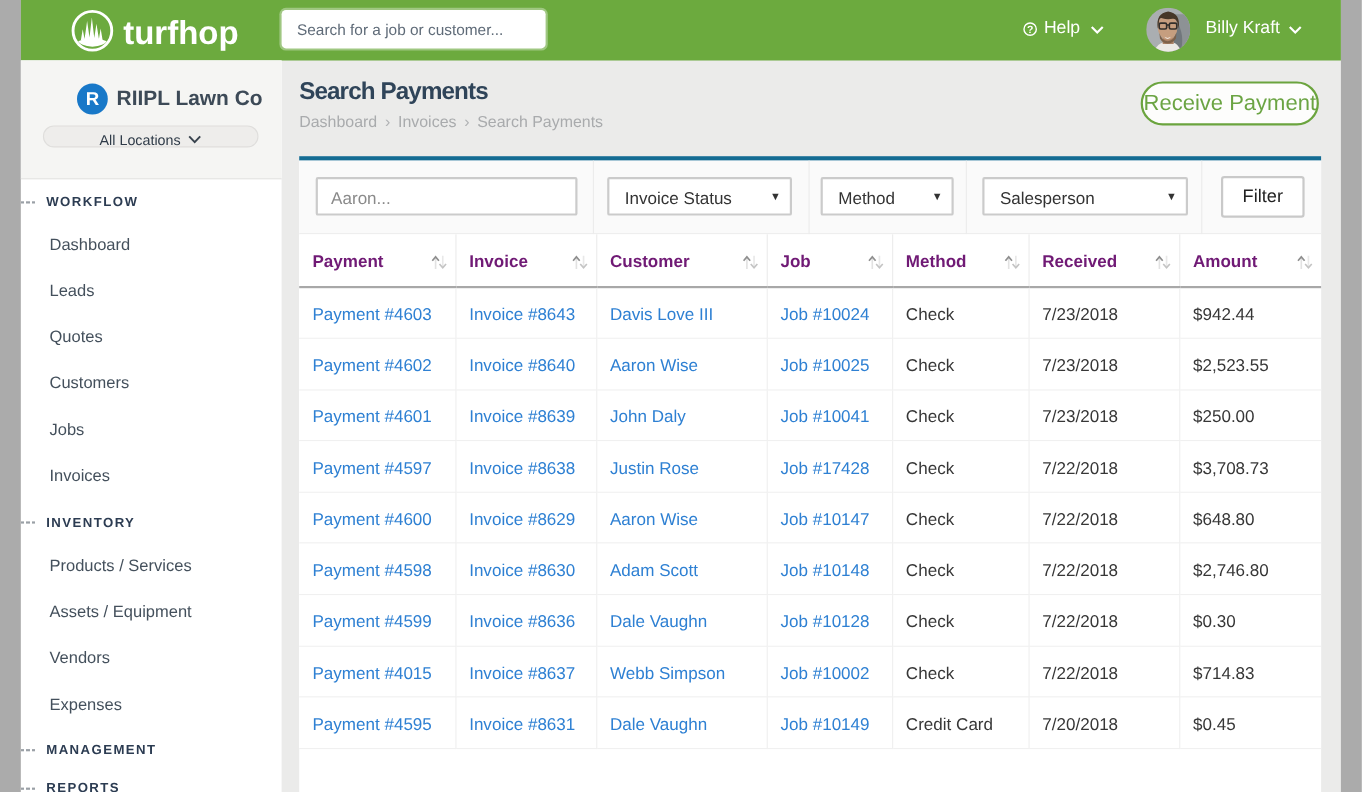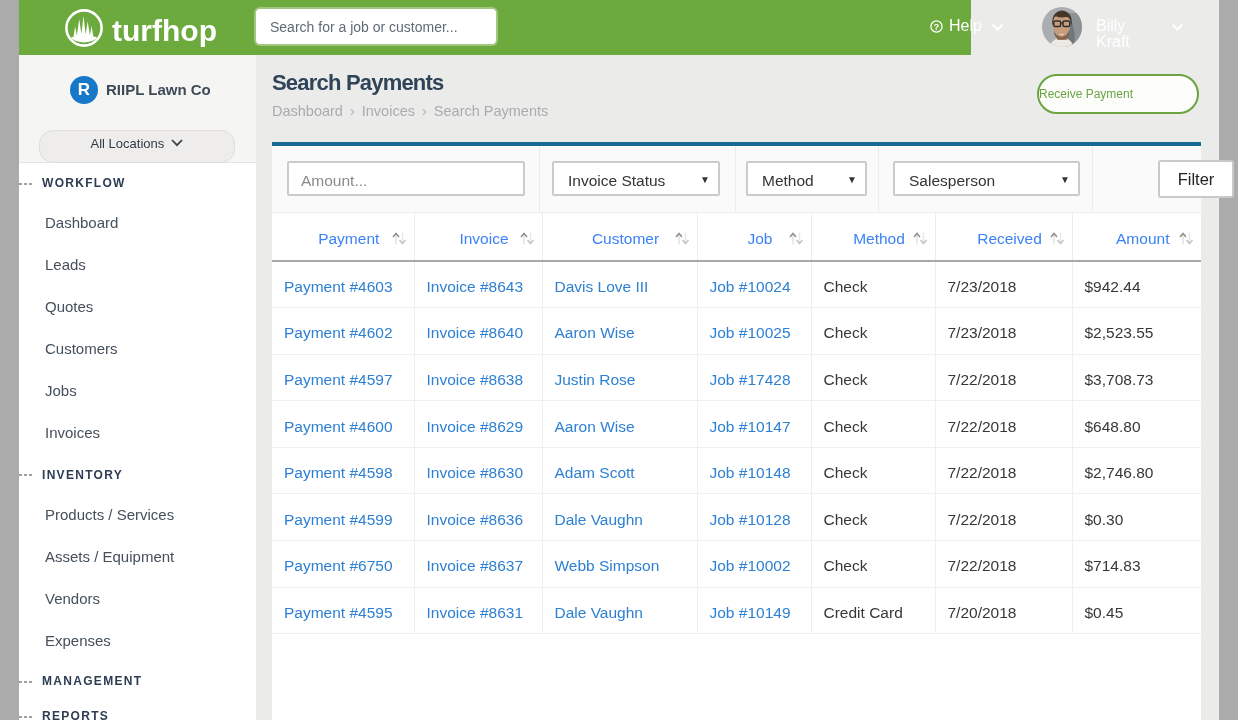--- a/index.html
+++ b/index.html
@@ -2,54 +2,54 @@
 <html><head>
 <meta charset="utf-8">
 <style>
   * { margin:0; padding:0; box-sizing:border-box; }
   html,body { width:1238px; height:720px; overflow:hidden; }
   body { background:#ababab; font-family:"Liberation Sans", sans-serif; }
   #frame { position:absolute; left:19px; top:0; width:1200px; height:720px; background:#ebebea; }
   .abs { position:absolute; }
 
   
-  #nav { position:absolute; left:0; top:0; width:952px; height:55px; background:#6caa3e; }
+  #nav { position:absolute; left:0; top:0; width:1200px; height:55px; background:#6caa3e; }
   #logotext { position:absolute; left:93px; top:17px; color:#fff; font-size:30px; line-height:28px; letter-spacing:0px; font-weight:bold; }
   #navsearch { position:absolute; left:237px; top:9px; width:240px; height:35px; background:#fff; border-radius:4px; box-shadow:0 0 0 2px rgba(255,255,255,0.35); }
   #navsearch span { position:absolute; left:14px; top:10px; font-size:14px; color:#5f6b78;text-align:center; }
   .navitem { position:absolute; color:#fff; font-size:16px; top:18px; line-height:16px; }
 
   
   #sidebar { position:absolute; left:0; top:55px; width:237px; height:665px; background:#fff; }
   #sidehead { position:absolute; left:0; top:0; width:237px; height:108px; background:#f5f5f3; border-bottom:1px solid #e4e4e2; }
   #bluecircle { position:absolute; left:51px; top:21px; width:28px; height:28px; border-radius:50%; background:#1878c8; color:#fff; font-size:17px; font-weight:bold; text-align:center; line-height:28px; }
-  #companyname { position:absolute; left:87px; top:26.5px; font-size:15px; line-height:15px; font-weight:bold; color:#3d4a57; }
-  #locpill { position:absolute; left:20px; top:75px; width:196px; height:33px; border-radius:14px; background:#eeedeb; border:1px solid #dfdedc; color:#2f3b48; font-size:13px; text-align:center; line-height:25px; }
+  #companyname { position:absolute; left:87px; top:26.5px; font-size:19px; line-height:15px; font-weight:bold; color:#3d4a57; }
+  #locpill { position:absolute; left:20px; top:59px; width:196px; height:20px; border-radius:14px; background:#eeedeb; border:1px solid #dfdedc; color:#2f3b48; font-size:13px; text-align:center; line-height:25px; }
   .sechead { position:absolute; left:23px; font-size:12px; font-weight:bold; letter-spacing:1.3px; color:#2c3c52; line-height:12px; }
   .dash { position:absolute; left:0; width:14px; height:2px; background:repeating-linear-gradient(90deg,#9aa0a6 0 3px,rgba(0,0,0,0) 3px 5px); }
   .mitem { position:absolute; left:26px; font-size:15px; color:#44505c; line-height:15px; }
   #pagetitle { position:absolute; left:253px; top:71.5px; font-size:22px; line-height:22px; letter-spacing:-0.8px; font-weight:bold; color:#2f4459; }
   #crumbs { position:absolute; left:253px; top:104px; font-size:14.5px; line-height:14.5px; color:#a9abad; }
   #crumbs .sep { color:#b0b2b4; padding:0 7px; }
-  #rcv { position:absolute; left:1018px; top:74px; width:162px; height:40px; border:2px solid #6ba43e; border-radius:20px; background:#fdfdfc; color:#6ba443; font-size:12px; text-align:left; line-height:36px; }
+  #rcv { position:absolute; left:1018px; top:74px; width:162px; height:40px; border:2px solid #6ba43e; border-radius:20px; background:#fdfdfc; color:#6ba443; font-size:20px; text-align:center; line-height:36px; }
 
   
   #card { position:absolute; left:253px; top:142px; width:929px; height:578px; background:#fff; border-top:4px solid #146c93; }
   #filterrow { position:absolute; left:253px; top:146px; width:929px; height:67px; background:#fafafa; border-bottom:1px solid #ececec; }
   .fsep { position:absolute; top:146px; width:1px; height:67px; background:#ececec; }
   .finput { position:absolute; top:161px; height:35px; background:#fff; border:2px solid #cbcbcb; border-radius:2px; font-size:15.5px; }
   .finput .ph { position:absolute; left:12px; top:9px; color:#8a8a8a; }
   .fsel { position:absolute; top:161px; height:35px; background:#fff; border:2px solid #cbcbcb; border-radius:2px; font-size:15.5px; color:#333;text-align:right; }
   .fsel .lbl { position:absolute; left:14px; top:9px; }
   .fsel .car { position:absolute; right:8px; top:11px; font-size:10px; color:#333; }
-  #fbtn { position:absolute; left:1091px; top:160px; width:76px; height:38px; background:#fff; border:2px solid #c9c9c9; border-radius:3px; font-size:16.5px; color:#222; text-align:center; line-height:34px;margin-left:48px; }
+  #fbtn { position:absolute; left:1091px; top:160px; width:76px; height:38px; background:#fff; border:2px solid #c9c9c9; border-radius:3px; font-size:16.5px; color:#222; text-align:center; line-height:34px; }
 
   
   table { border-collapse:collapse; table-layout:fixed; position:absolute; left:253px; top:213px; width:929px; background:#fff; }
-  th { height:48px; font-size:15.5px; font-weight:normal; color:#3b82f6; text-align:center; padding-left:12px; padding-top:5px; border-right:1px solid #ececec; border-bottom:2px solid #a8a8a8; position:relative; }
+  th { height:48px; font-size:15.5px; font-weight:bold; color:#701a75; text-align:left; padding-left:12px; padding-top:5px; border-right:1px solid #ececec; border-bottom:2px solid #a8a8a8; position:relative; }
   th:last-child, td:last-child { border-right:none; }
   td { height:46.6px; font-size:15.5px; color:#373737; padding-left:12px; padding-top:5px; border-right:1px solid #efefef; border-bottom:1px solid #f0f0f0; }
   td a { color:#2e80d3; text-decoration:none; }
   .sort { position:absolute; right:7px; top:18px; }
 </style>
 </head>
 <body>
 <div id="frame">
 
   <div id="nav">
@@ -129,21 +129,21 @@
   <div id="crumbs">Dashboard<span class="sep">›</span>Invoices<span class="sep">›</span>Search Payments</div>
   <div id="rcv">Receive Payment</div>
 
   <div id="card"></div>
   <div id="filterrow"></div>
   <div class="fsep" style="left:520px"></div>
   <div class="fsep" style="left:716px"></div>
   <div class="fsep" style="left:859px"></div>
   <div class="fsep" style="left:1073px"></div>
   <div class="finput" style="left:268px;width:238px">
-      <span class="ph">Amount...</span>
+      <span class="ph">Aaron...</span>
     </div>
   <div class="fsel" style="left:533px;width:168px">
       <span class="lbl">Invoice Status</span>
       <span class="car">▼</span>
     </div>
   <div class="fsel" style="left:727px;width:121px">
       <span class="lbl">Method</span>
       <span class="car">▼</span>
     </div>
   <div class="fsel" style="left:874px;width:187px">
@@ -221,20 +221,29 @@
       <tr>
           <td><a>Payment #4602</a></td>
           <td><a>Invoice #8640</a></td>
           <td><a>Aaron Wise</a></td>
           <td><a>Job #10025</a></td>
           <td>Check</td>
           <td>7/23/2018</td>
           <td>$2,523.55</td>
         </tr>
       <tr>
+          <td><a>Payment #4601</a></td>
+          <td><a>Invoice #8639</a></td>
+          <td><a>John Daly</a></td>
+          <td><a>Job #10041</a></td>
+          <td>Check</td>
+          <td>7/23/2018</td>
+          <td>$250.00</td>
+        </tr>
+      <tr>
           <td><a>Payment #4597</a></td>
           <td><a>Invoice #8638</a></td>
           <td><a>Justin Rose</a></td>
           <td><a>Job #17428</a></td>
           <td>Check</td>
           <td>7/22/2018</td>
           <td>$3,708.73</td>
         </tr>
       <tr>
           <td><a>Payment #4600</a></td>
@@ -257,21 +266,21 @@
       <tr>
           <td><a>Payment #4599</a></td>
           <td><a>Invoice #8636</a></td>
           <td><a>Dale Vaughn</a></td>
           <td><a>Job #10128</a></td>
           <td>Check</td>
           <td>7/22/2018</td>
           <td>$0.30</td>
         </tr>
       <tr>
-          <td><a>Payment #6750</a></td>
+          <td><a>Payment #4015</a></td>
           <td><a>Invoice #8637</a></td>
           <td><a>Webb Simpson</a></td>
           <td><a>Job #10002</a></td>
           <td>Check</td>
           <td>7/22/2018</td>
           <td>$714.83</td>
         </tr>
       <tr>
           <td><a>Payment #4595</a></td>
           <td><a>Invoice #8631</a></td>

